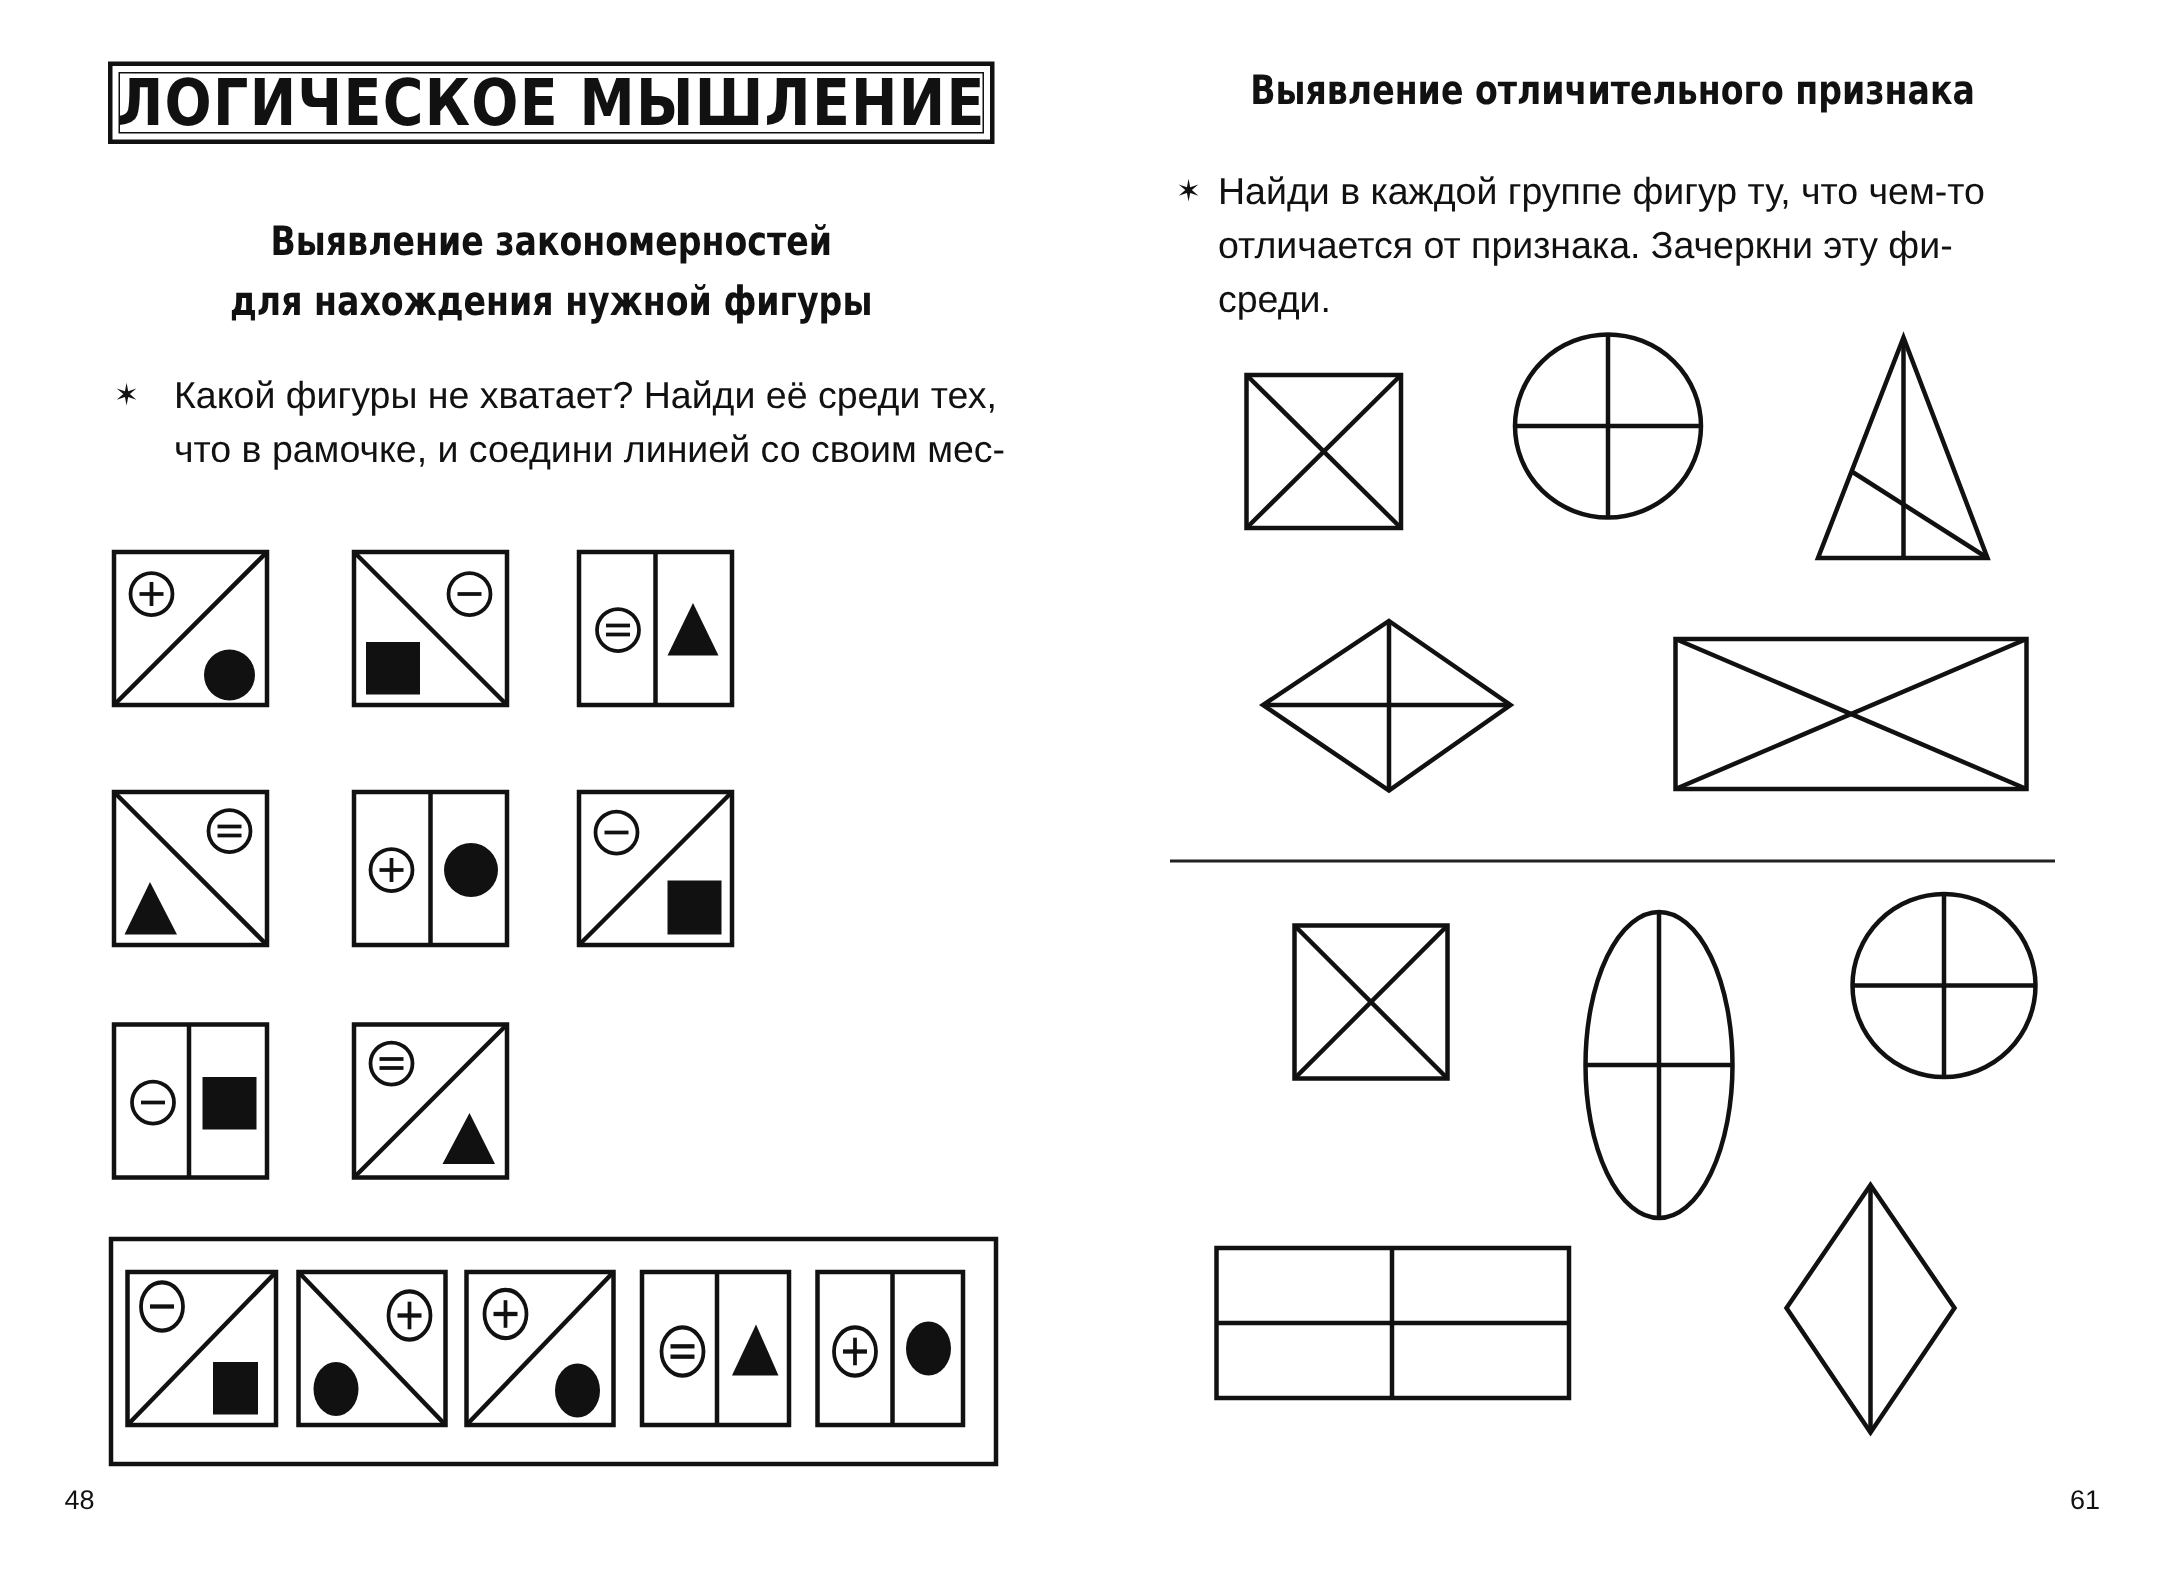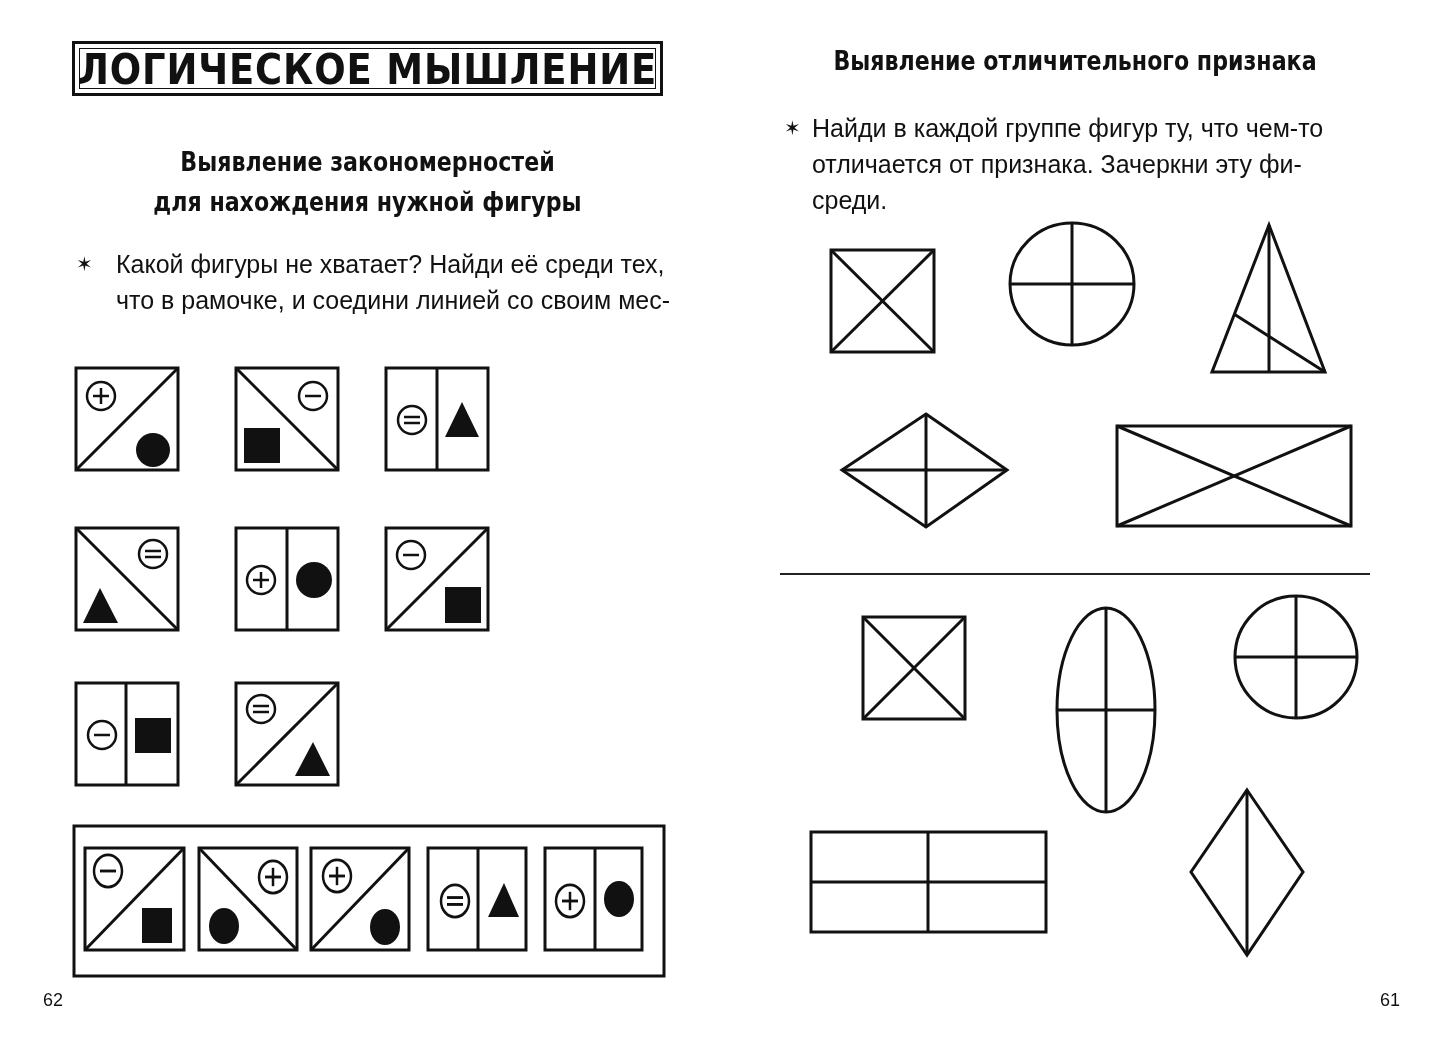--- a/index.html
+++ b/index.html
@@ -148,21 +148,21 @@
   <g transform="translate(545,848)">
     <rect width="97" height="102" fill="#fff" stroke="#111" stroke-width="3"></rect>
     <line x1="50" y1="0" x2="50" y2="102" stroke="#111" stroke-width="3"></line>
     <g transform="translate(25,53) scale(1,1.15)">
         <use href="#sign-plus"></use>
       </g>
     <ellipse cx="74" cy="51" rx="15" ry="18" fill="#111"></ellipse>
   </g>
 </svg>
 
-<div class="abs pnum" style="left:43px; top:990px;">62</div>
+<div class="abs pnum" style="left:43px; top:990px;">48</div>
 
 <div class="abs subhead" style="left:780px; top:41px; width:590px;">Выявление отличительного признака</div>
 
 <div class="abs star" style="left:784px; top:118px;">✶</div>
 <div class="abs instr" style="left:812px; top:110px; width:570px;">
   <div class="line">Найди в каждой группе фигур ту, что чем-то</div>
   <div class="line">отличается от признака. Зачеркни эту фи-</div>
   <div class="line">среди.</div>
 </div>
 

